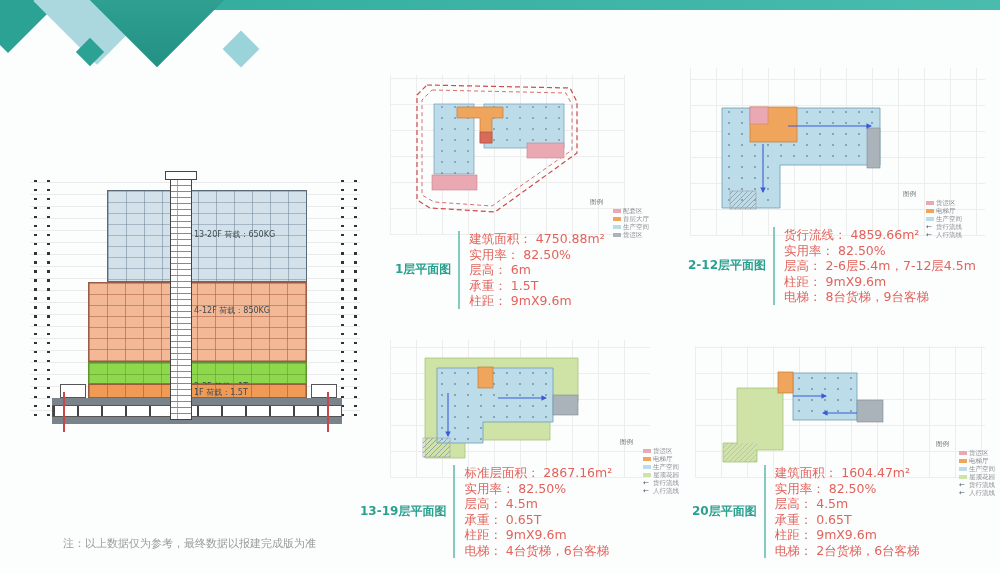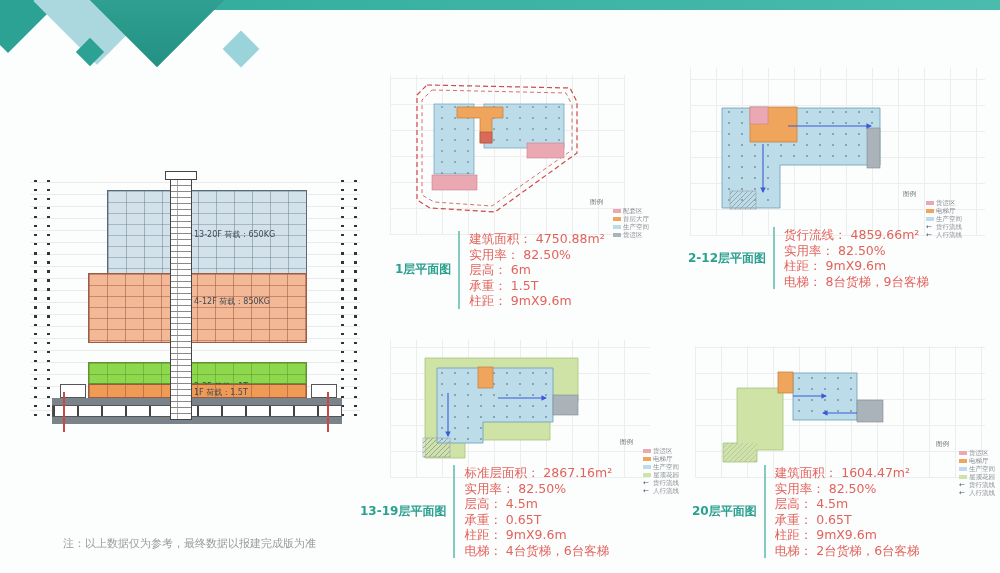--- a/index.html
+++ b/index.html
@@ -99,21 +99,21 @@
   <div class="elev">
     <div class="elev-grid"></div>
     <div class="ticks" style="left:4px;top:10px;height:240px"></div>
     <div class="ticks" style="left:17px;top:10px;height:240px"></div>
     <div class="ticks" style="left:311px;top:10px;height:240px"></div>
     <div class="ticks" style="left:324px;top:10px;height:240px"></div>
 
     <div class="band band-blue" style="left:77px;top:20px;width:200px;height:92px">
       <div class="band-label" style="left:86px;top:38px">13-20F 荷载：650KG</div>
     </div>
-    <div class="band band-orange" style="left:58px;top:103px;width:219px;height:70px">
+    <div class="band band-orange" style="left:58px;top:112px;width:219px;height:80px">
       <div class="band-label" style="left:105px;top:22px">4-12F 荷载：850KG</div>
     </div>
     <div class="band band-green" style="left:58px;top:192px;width:219px;height:22px">
       <div class="band-label" style="left:105px;top:18px">2-3F 荷载：1T</div>
     </div>
     <div class="band band-orange2" style="left:58px;top:214px;width:219px;height:14px">
       <div class="band-label" style="left:105px;top:2px">1F 荷载：1.5T</div>
     </div>
 
     <div class="core-cap"></div>
@@ -285,20 +285,21 @@
       <div class="spec-line">承重： 1.5T</div>
       <div class="spec-line">柱距： 9mX9.6m</div>
     </div>
   </div>
 
   <div class="spec-group" style="left:688px;top:227px">
     <div class="spec-label">2-12层平面图</div>
     <div class="spec-lines">
       <div class="spec-line">货行流线： 4859.66m²</div>
       <div class="spec-line">实用率： 82.50%</div>
+      <div class="spec-line">层高： 2-6层5.4m，7-12层4.5m</div>
       <div class="spec-line">柱距： 9mX9.6m</div>
       <div class="spec-line">电梯： 8台货梯，9台客梯</div>
     </div>
   </div>
 
   <div class="spec-group" style="left:360px;top:465px">
     <div class="spec-label">13-19层平面图</div>
     <div class="spec-lines">
       <div class="spec-line">标准层面积： 2867.16m²</div>
       <div class="spec-line">实用率： 82.50%</div>

